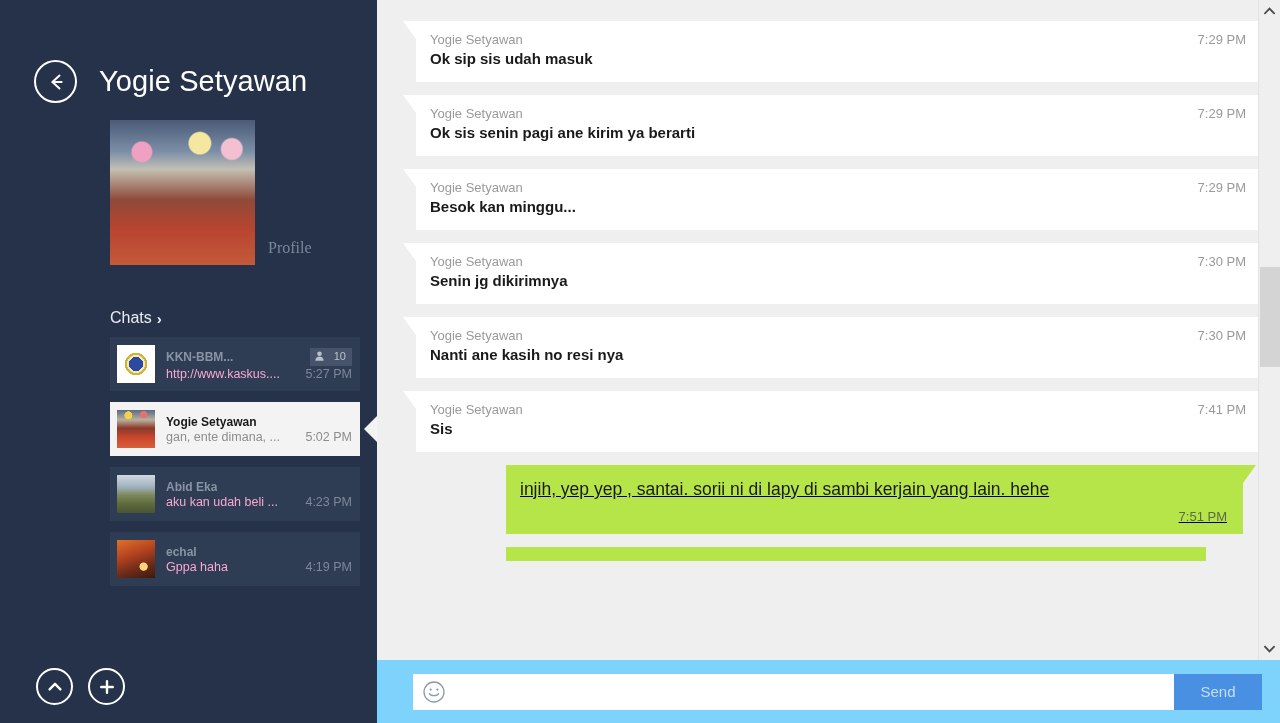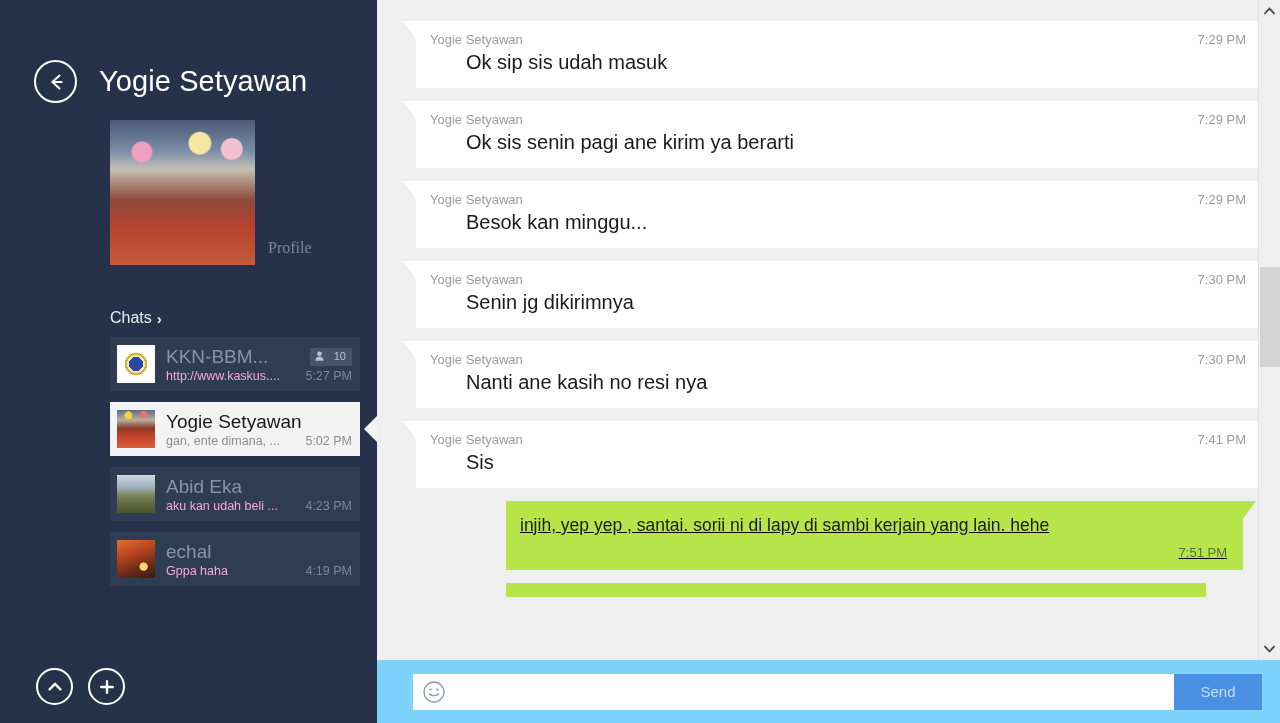--- a/index.html
+++ b/index.html
@@ -84,21 +84,21 @@
   }
   .chat-item.selected { background: #f3f3f3; }
   .chat-avatar {
     width: 38px; height: 38px; flex: 0 0 38px;
     overflow: hidden; position: relative;
     background: #4a5468;
   }
   .chat-text { margin-left: 11px; flex: 1 1 auto; min-width: 0; }
   .chat-line1 { display: flex; align-items: center; justify-content: space-between; }
   .chat-name {
-    font-size: 19px; font-weight: 400;
+    font-size: 12px; font-weight: 700;
     color: #8a93a4;
     white-space: nowrap; overflow: hidden; text-overflow: ellipsis;
   }
   .chat-item.selected .chat-name { color: #1a1a1a; }
   .chat-line2 { display: flex; align-items: baseline; justify-content: space-between; margin-top: 1px; }
   .chat-snippet {
     font-size: 12.5px; color: #f9a8d4; font-weight: 400;
     white-space: nowrap; overflow: hidden; text-overflow: ellipsis;
     flex: 1 1 auto; min-width: 0;
   }
@@ -162,21 +162,21 @@
     position: absolute;
     left: -13px; top: 0;
     width: 0; height: 0;
     border-top: 0 solid transparent;
     border-bottom: 18px solid transparent;
     border-right: 13px solid #ffffff;
   }
   .bub-head { display: flex; justify-content: space-between; align-items: baseline; }
   .bub-sender { font-size: 13px; color: #9a9a9a; font-weight: 400; }
   .bub-time-in { font-size: 13px; color: #9a9a9a; font-weight: 400; }
-  .bub-body { font-size: 20px; color: #1a1a1a; font-weight: 400; margin-top: 3px; line-height: 1.2; margin-left: 36px; }
+  .bub-body { font-size: 15px; color: #1a1a1a; font-weight: 700; margin-top: 3px; line-height: 1.2; }
 
   .bubble-out {
     position: relative;
     background: #b6e54a;
     margin-left: 90px;
     padding: 14px 16px 10px 14px;
     min-height: 62px;
   }
   .bubble-out::after {
     content: "";

